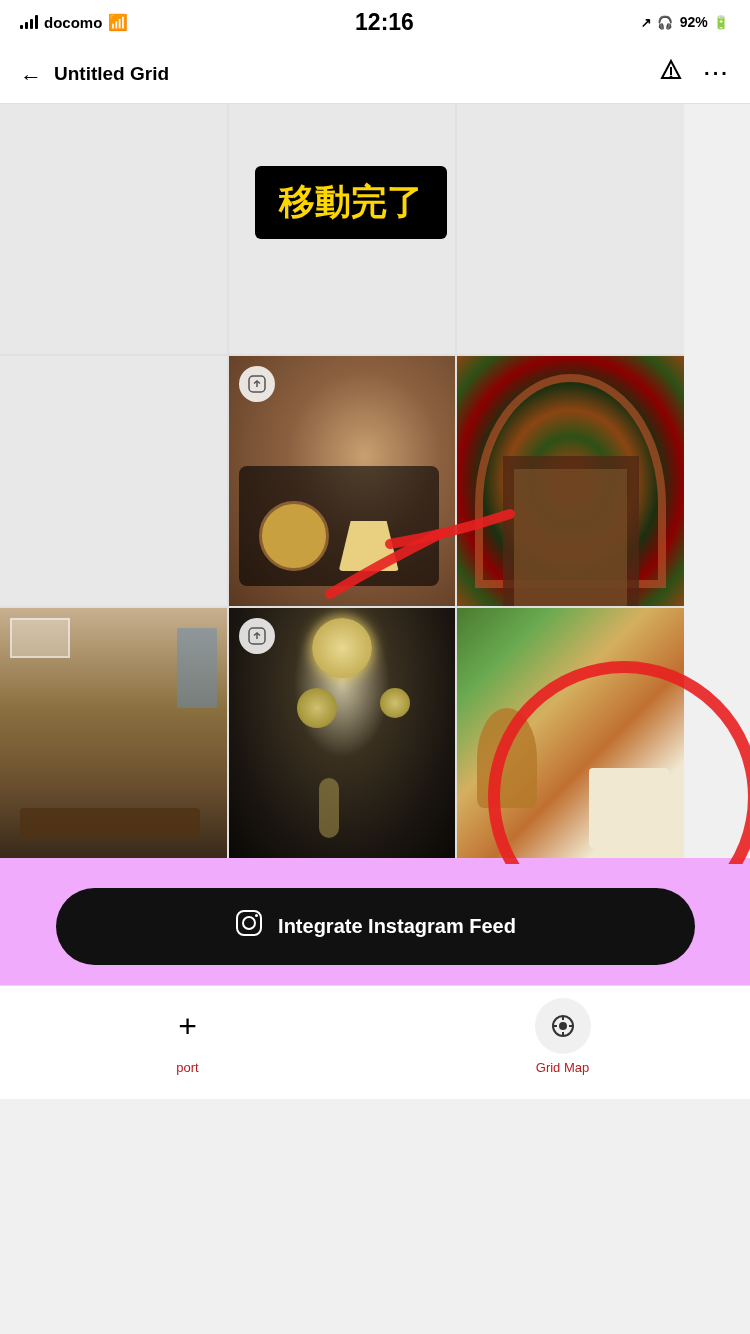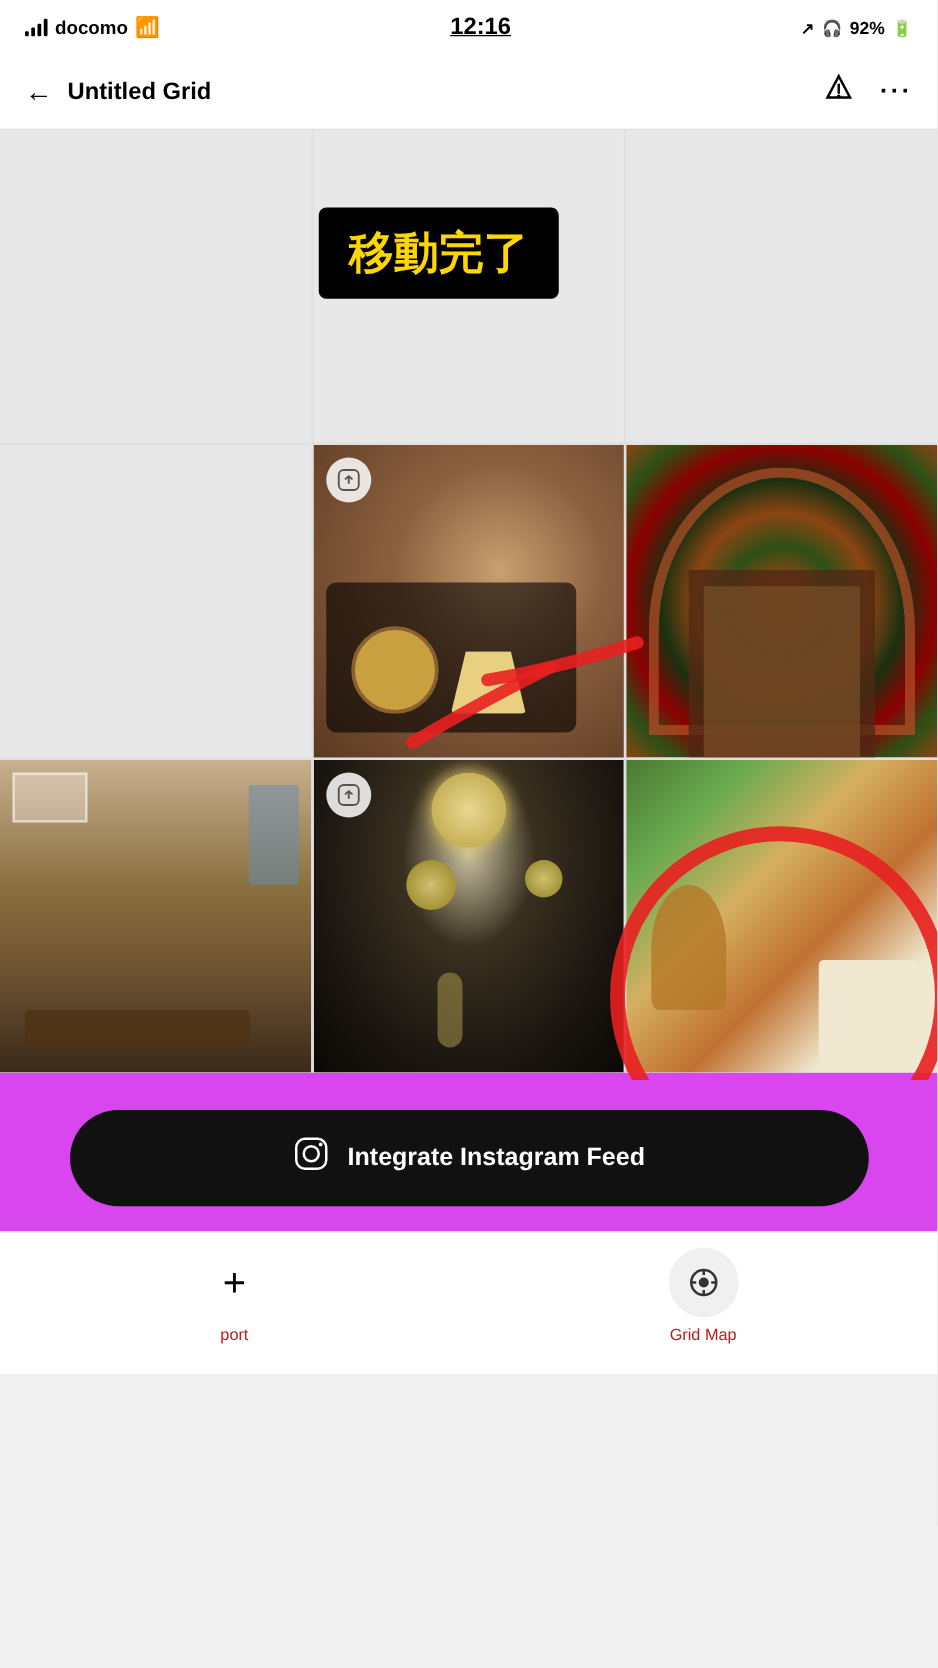--- a/index.html
+++ b/index.html
@@ -33,21 +33,21 @@
       display: flex;
       align-items: flex-end;
       gap: 2px;
       height: 14px;
     }
     .signal-bars span {
       width: 3px;
       background: #000;
       border-radius: 1px;
     }
-    .status-center { font-size: 19px; font-weight: 600; text-decoration: underline; }
+    .status-center { font-size: 23px; font-weight: 600; }
     .status-right { display: flex; align-items: center; gap: 6px; font-size: 14px; }
 
     
     .nav-header {
       width: 750px;
       height: 60px;
       background: #fff;
       display: flex;
       align-items: center;
       justify-content: space-between;
@@ -74,21 +74,21 @@
       align-items: center;
       gap: 20px;
     }
     .nav-icon {
       font-size: 22px;
       color: #000;
     }
 
     
     .grid-container {
-      width: 750px;
+      width: 684px;
       background: #f0f0f0;
       position: relative;
     }
 
     
     .photo-grid {
       display: grid;
       grid-template-columns: repeat(3, 1fr);
       grid-template-rows: repeat(3, 250px);
       gap: 2px;
@@ -141,21 +141,21 @@
       top: 0;
       left: 0;
       width: 750px;
       height: 760px;
       pointer-events: none;
       z-index: 9;
     }
 
     
     .instagram-btn-container {
-      background: #d946ef;
+      background: #f0abfc;
       padding: 30px 20px 20px;
       display: flex;
       align-items: flex-start;
       justify-content: center;
     }
     .instagram-btn {
       background: #111;
       color: #fff;
       border: none;
       border-radius: 50px;

